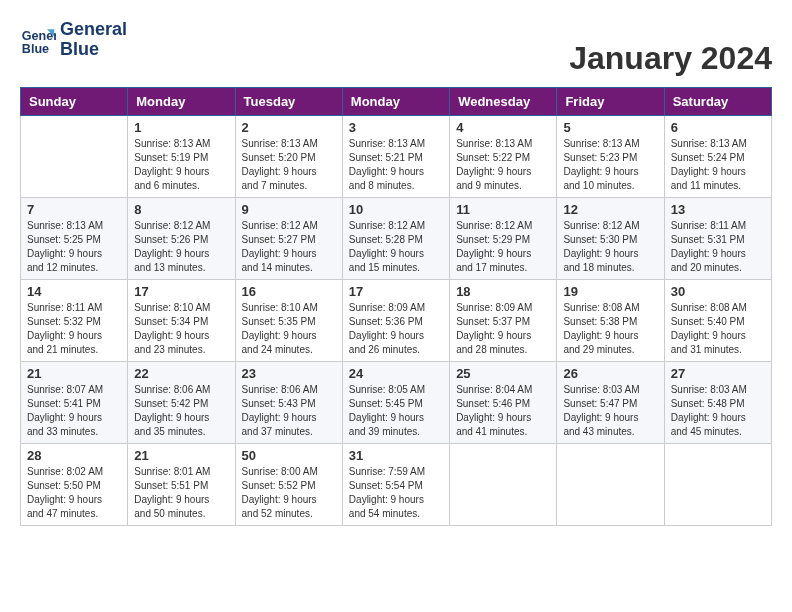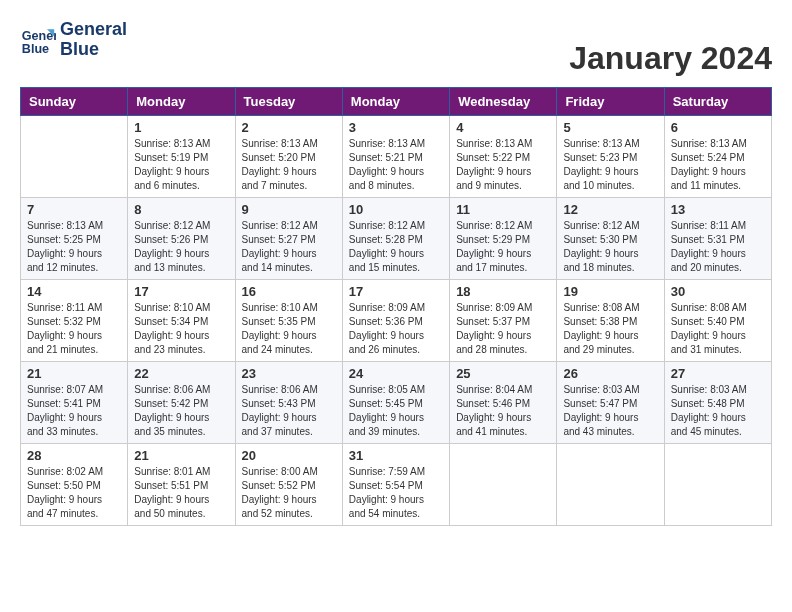--- a/index.html
+++ b/index.html
@@ -243,21 +243,21 @@
       <tr>
         <td>
           <span class="day-number">28</span>
           <div class="day-info">Sunrise: 8:02 AM<br>Sunset: 5:50 PM<br>Daylight: 9 hours and 47 minutes.</div>
         </td>
         <td>
           <span class="day-number">21</span>
           <div class="day-info">Sunrise: 8:01 AM<br>Sunset: 5:51 PM<br>Daylight: 9 hours and 50 minutes.</div>
         </td>
         <td>
-          <span class="day-number">20</span>
+          <span class="day-number">50</span>
           <div class="day-info">Sunrise: 8:00 AM<br>Sunset: 5:52 PM<br>Daylight: 9 hours and 52 minutes.</div>
         </td>
         <td>
           <span class="day-number">31</span>
           <div class="day-info">Sunrise: 7:59 AM<br>Sunset: 5:54 PM<br>Daylight: 9 hours and 54 minutes.</div>
         </td>
         <td class="empty-cell"></td>
         <td class="empty-cell"></td>
         <td class="empty-cell"></td>
       </tr>

